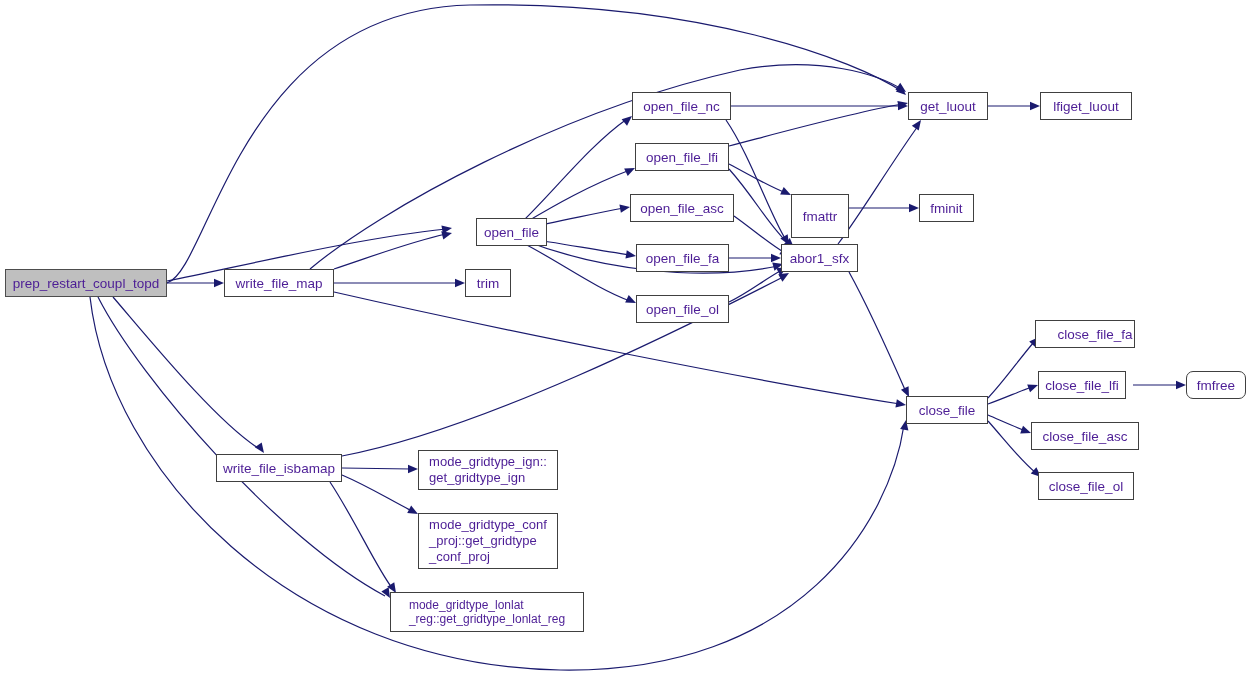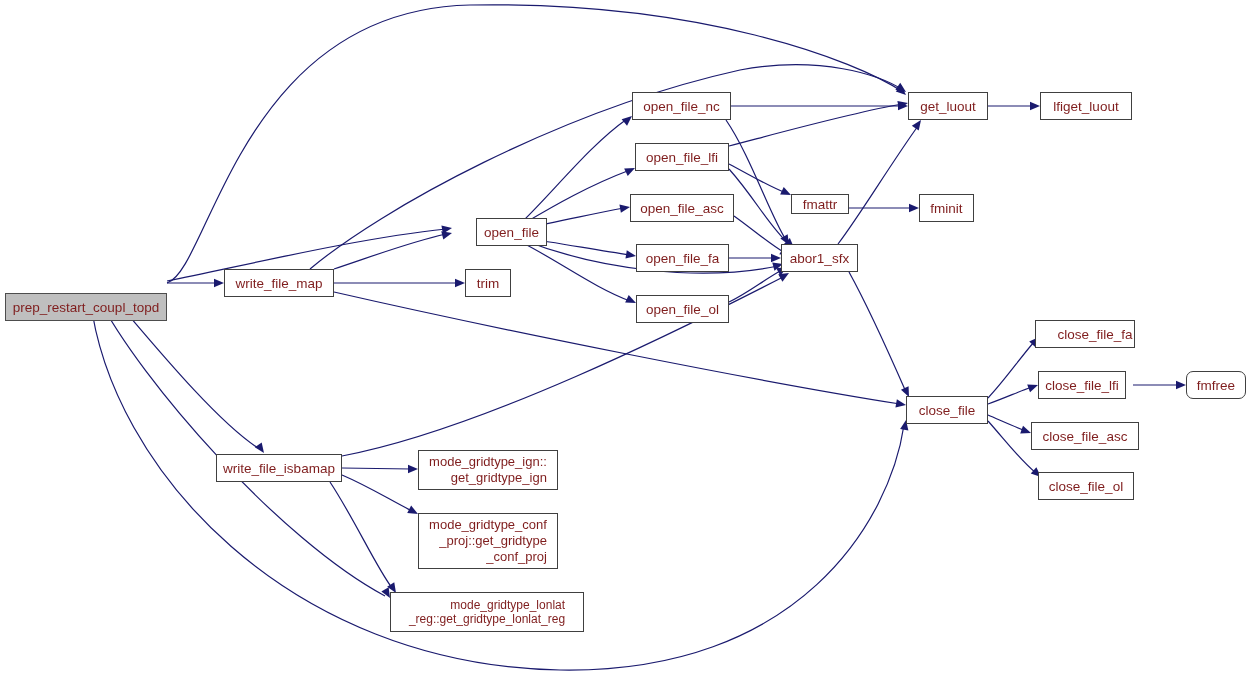--- a/index.html
+++ b/index.html
@@ -7,28 +7,28 @@
   #stage{position:relative;width:1251px;height:677px;background:#ffffff;overflow:hidden;}
   #edges{position:absolute;left:0;top:0;width:1251px;height:677px;}
   .node{
     position:absolute;
     box-sizing:border-box;
     background:#ffffff;
     border:1px solid #404040;
     display:flex;
     align-items:center;
     justify-content:center;
-    text-align:right;
-    color:#7f1d1d;
+    text-align:left;
+    color:#4c1d95;
     font-size:13.5px;
     line-height:15px;
     white-space:pre;
     z-index:5;
   }
-  .node.highlight{background:#bfbfbf;border:1px solid #4d4d4d;margin-top:24px;}
+  .node.highlight{background:#bfbfbf;border:1px solid #4d4d4d;}
   .node.multiline{font-size:13px;line-height:16px;}
   .node.small{font-size:12px;line-height:14px;}
 </style>
 </head>
 <body>
 
 <div id="stage">
   <svg id="edges" viewBox="0 0 1251 677" xmlns="http://www.w3.org/2000/svg">
       <g>
         <path d="M 167 283 C 210 270 240 10 470 5 C 700 1 855 60 903 92" fill="none" stroke="#1a1a6e" stroke-width="1.2"></path>
@@ -183,21 +183,21 @@
       <div class="node highlight" style="left: 5px; top: 269px; width: 162px; height: 28px;"><span>prep_restart_coupl_topd</span></div>
       <div class="node" style="left: 224px; top: 269px; width: 110px; height: 28px;"><span>write_file_map</span></div>
       <div class="node" style="left: 216px; top: 454px; width: 126px; height: 28px;"><span>write_file_isbamap</span></div>
       <div class="node" style="left: 452px; top: 218px; width: 71px; height: 28px; margin-left: 24px;"><span>open_file</span></div>
       <div class="node" style="left: 465px; top: 269px; width: 46px; height: 28px;"><span>trim</span></div>
       <div class="node" style="left: 632px; top: 92px; width: 99px; height: 28px;"><span>open_file_nc</span></div>
       <div class="node" style="left: 635px; top: 143px; width: 94px; height: 28px;"><span>open_file_lfi</span></div>
       <div class="node" style="left: 630px; top: 194px; width: 104px; height: 28px;"><span>open_file_asc</span></div>
       <div class="node" style="left: 636px; top: 244px; width: 93px; height: 28px;"><span>open_file_fa</span></div>
       <div class="node" style="left: 636px; top: 295px; width: 93px; height: 28px;"><span>open_file_ol</span></div>
-      <div class="node" style="left: 791px; top: 194px; width: 58px; height: 20px;"><span>fmattr</span></div>
+      <div class="node" style="left: 791px; top: 194px; width: 58px; height: 44px;"><span>fmattr</span></div>
       <div class="node" style="left: 919px; top: 194px; width: 55px; height: 28px;"><span>fminit</span></div>
       <div class="node" style="left: 781px; top: 244px; width: 77px; height: 28px;"><span>abor1_sfx</span></div>
       <div class="node" style="left: 908px; top: 92px; width: 80px; height: 28px;"><span>get_luout</span></div>
       <div class="node" style="left: 1040px; top: 92px; width: 92px; height: 28px;"><span>lfiget_luout</span></div>
       <div class="node" style="left: 906px; top: 396px; width: 82px; height: 28px;"><span>close_file</span></div>
       <div class="node" style="left: 1035px; top: 320px; width: 100px; height: 28px; padding-left: 20px;"><span>close_file_fa</span></div>
       <div class="node" style="left: 1038px; top: 371px; width: 88px; height: 28px;"><span>close_file_lfi</span></div>
       <div class="node" style="left: 1031px; top: 422px; width: 108px; height: 28px;"><span>close_file_asc</span></div>
       <div class="node" style="left: 1038px; top: 472px; width: 96px; height: 28px;"><span>close_file_ol</span></div>
       <div class="node" style="left: 1186px; top: 371px; width: 60px; height: 28px; border-radius: 7px;"><span>fmfree</span></div>

